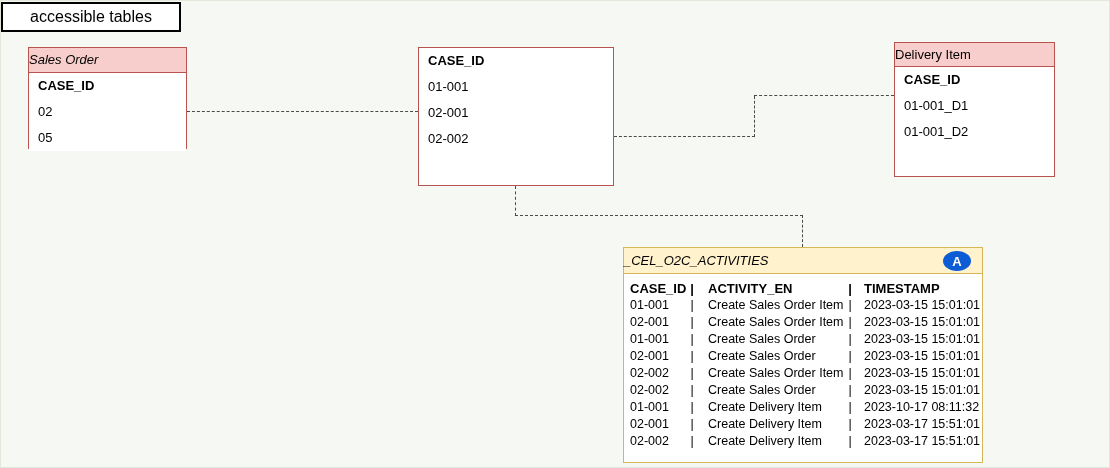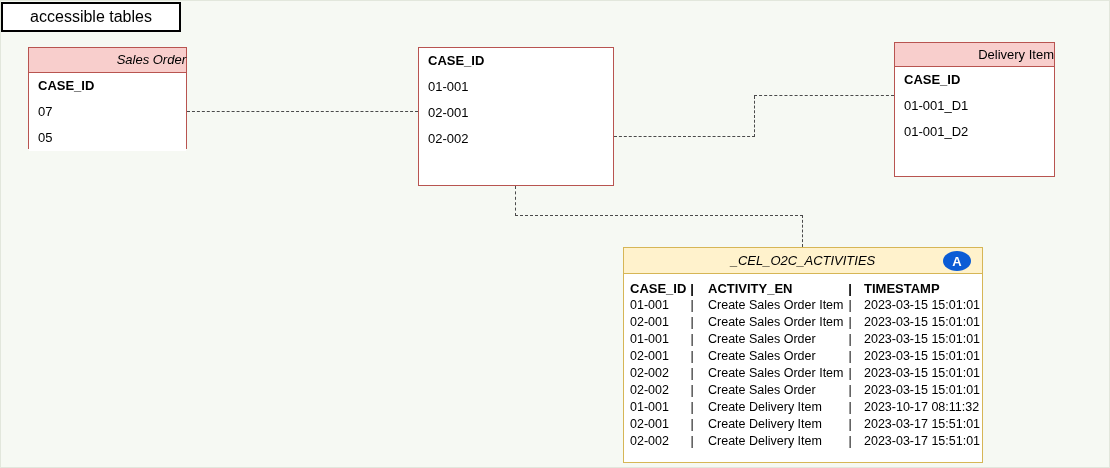--- a/index.html
+++ b/index.html
@@ -30,21 +30,21 @@
     position:absolute;
     border:1px solid #b85450;
     background:#ffffff;
     display:flex; flex-direction:column;
     font-size:13px;
   }
   .etable .hdr {
     background:#f8cecc;
     border-bottom:1px solid #b85450;
     height:25px; line-height:24px;
-    text-align:right;
+    text-align:left;
     position:relative;
     flex:0 0 auto;
   }
   .etable .hdr.h24 { height:24px; line-height:23px; }
   .italic { font-style:italic; }
   .etable .body { flex:1 1 auto; background:#ffffff; }
   .cell { height:26px; line-height:26px; padding-left:9px; white-space:nowrap; }
   .bold { font-weight:bold; }
 
   
@@ -60,21 +60,21 @@
 
   
   .atable {
     position:absolute; left:622px; top:246px; width:360px; height:216px;
     border:1px solid #d6b656; background:#ffffff;
     display:flex; flex-direction:column;
     font-size:13px;
   }
   .atable .hdr {
     background:#fff2cc; border-bottom:1px solid #d6b656;
-    height:26px; line-height:25px; text-align:center; position:relative;
+    height:26px; line-height:25px; position:relative;
     flex:0 0 auto;
   }
   .atable .body { padding:6px 0 0 6px; background:#ffffff; }
   .arow { display:flex; height:17px; line-height:17px; font-size:12.5px; white-space:nowrap; }
   .arow.colhdr { font-weight:bold; font-size:13px; }
   .ac1 { width:58px; flex:0 0 auto; }
   .ap  { width:8px;  flex:0 0 auto; text-align:center; }
   .ac2 { width:150px; padding-left:12px; flex:0 0 auto; }
   .ac3 { padding-left:10px; flex:0 0 auto; }
 
@@ -99,21 +99,21 @@
   <div class="conn h" style="left:753px; top:94px;  width:140px;"></div>
 
   <div class="conn v" style="left:514px; top:185px; height:30px;"></div>
   <div class="conn h" style="left:514px; top:214px; width:288px;"></div>
   <div class="conn v" style="left:801px; top:214px; height:32px;"></div>
 
   <div class="etable" style="left:27px; top:46px; width:159px; height:102px;">
     <div class="hdr italic">Sales Order</div>
     <div class="body">
       <div class="cell bold">CASE_ID</div>
-      <div class="cell">07</div>
+      <div class="cell">02</div>
       <div class="cell">05</div>
     </div>
   </div>
 
   <div class="etable" style="left:417px; top:46px; width:196px; height:139px;">
     <div class="body">
       <div class="cell bold">CASE_ID</div>
       <div class="cell">01-001</div>
       <div class="cell">02-001</div>
       <div class="cell">02-002</div>

